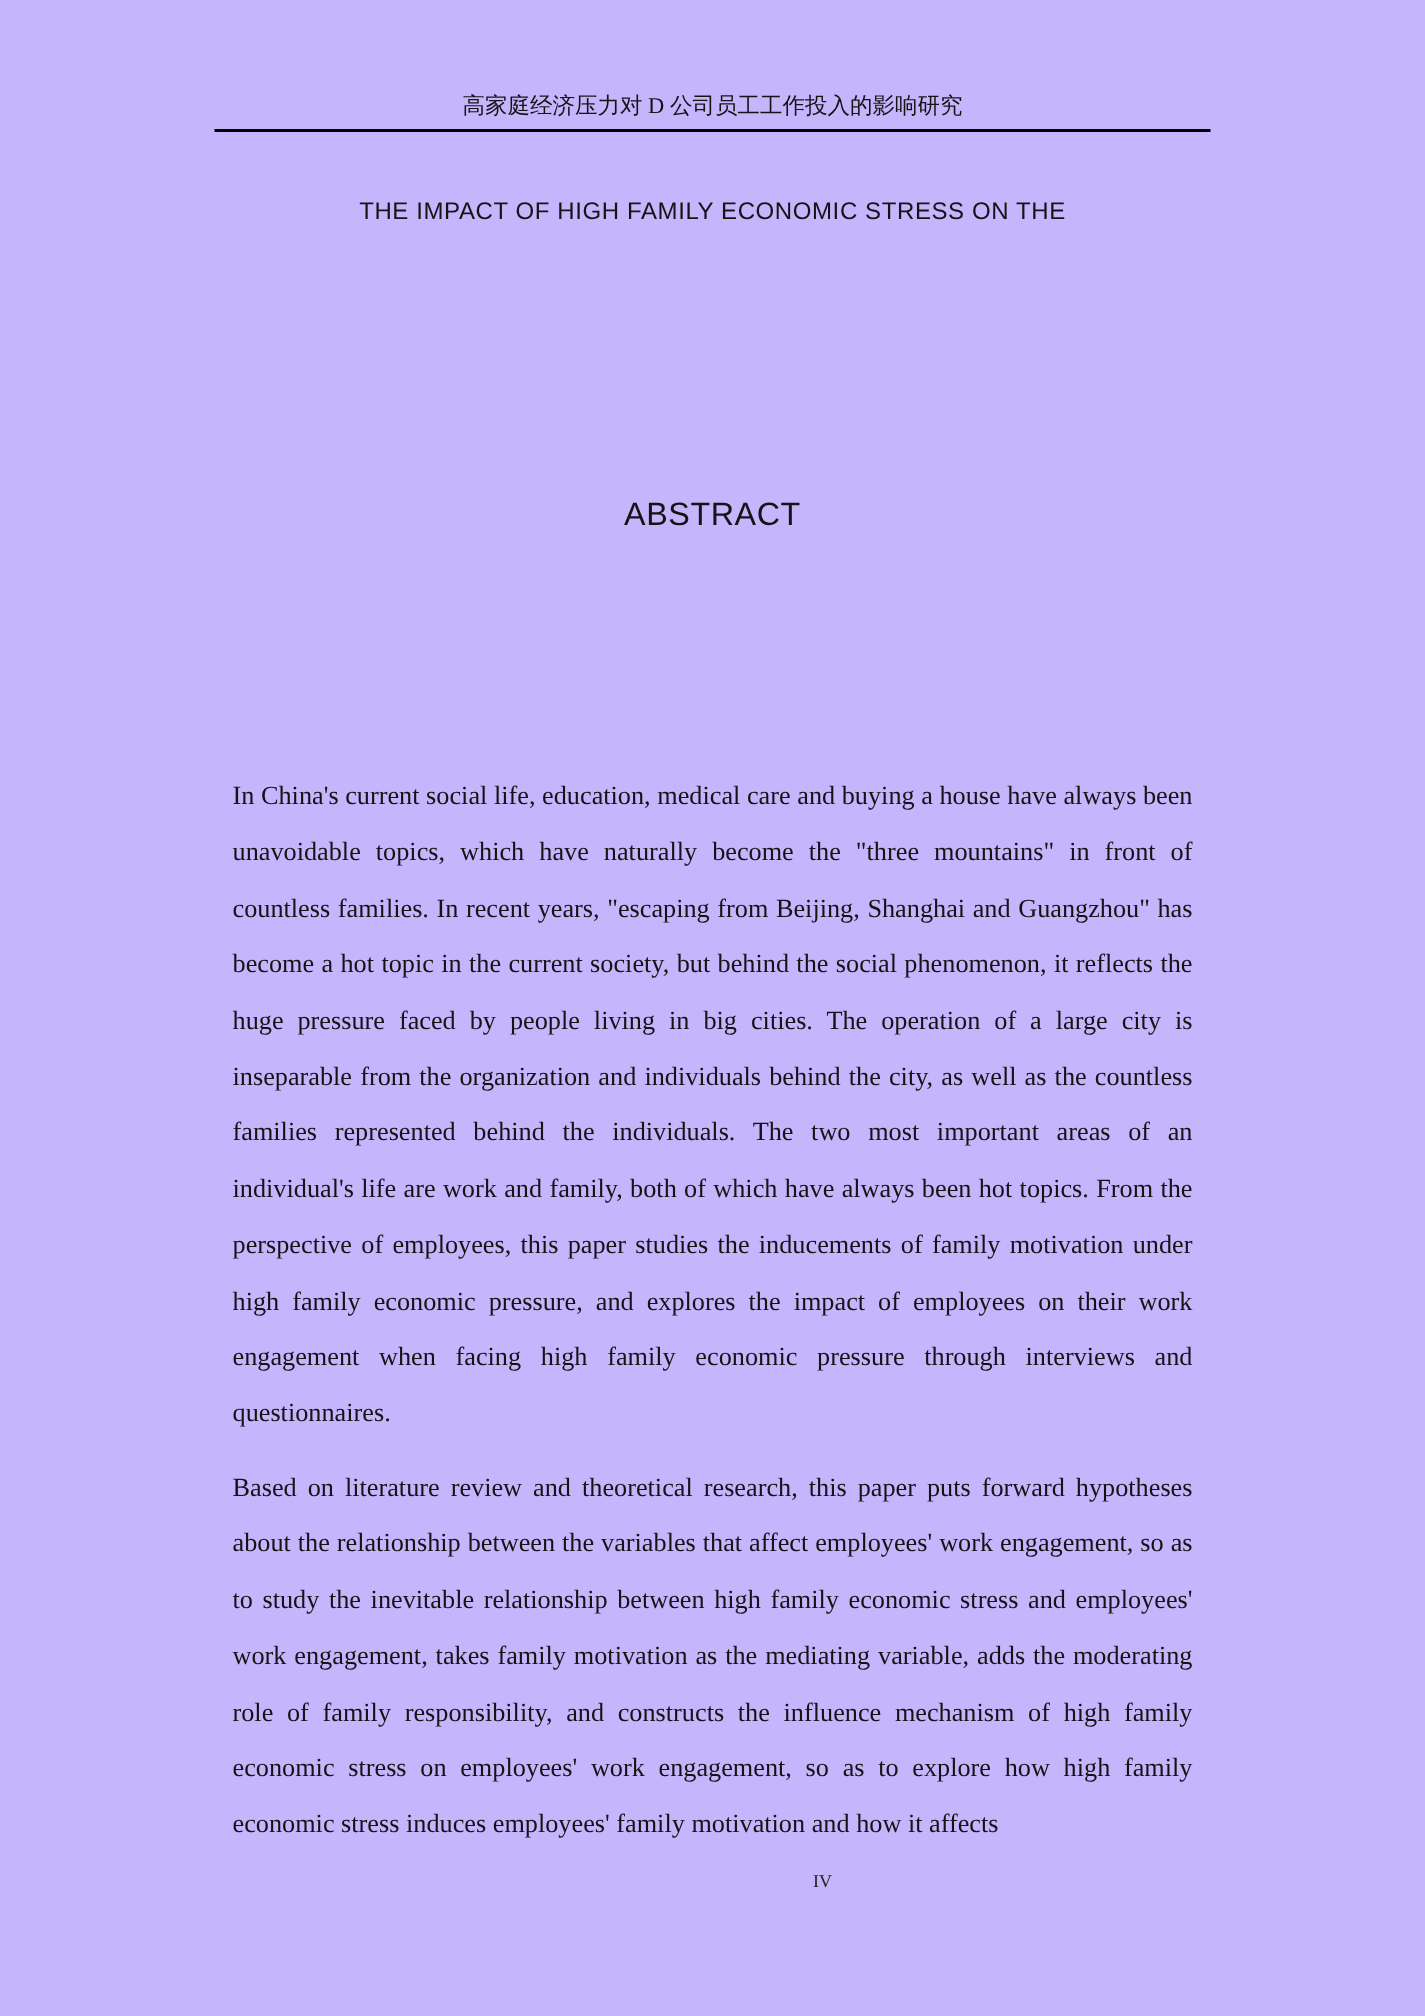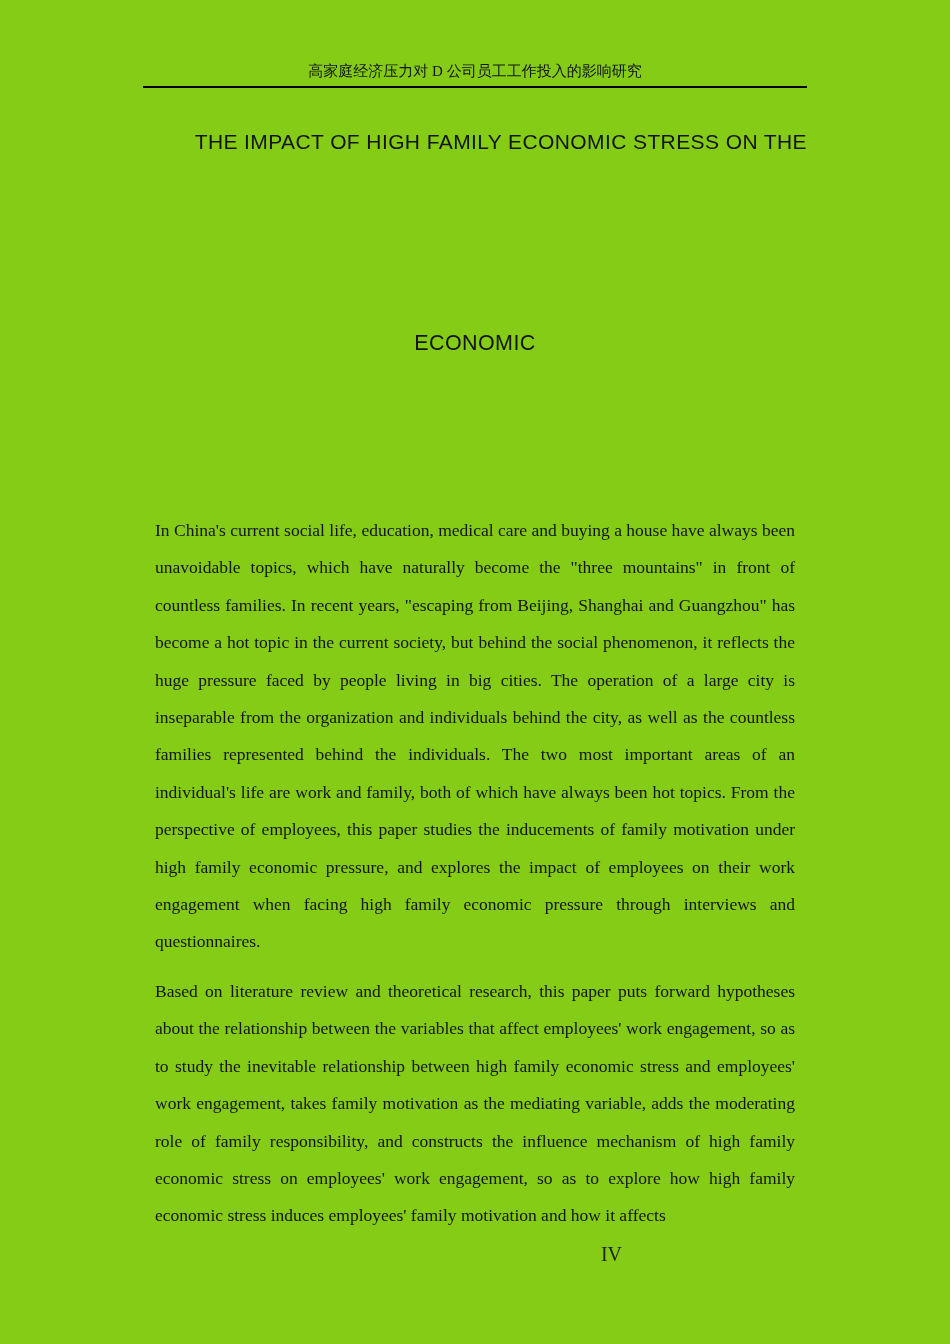--- a/index.html
+++ b/index.html
@@ -2,21 +2,21 @@
 <html><head>
 <meta charset="utf-8">
 <style>
   * { margin: 0; padding: 0; box-sizing: border-box; }
   html, body { background: #ffffff; }
   .page {
     position: relative;
     width: 950px;
     height: 1344px;
     margin: 0 auto;
-    background: #84cc16;
+    background: #c4b5fd;
     color: #141414;
     overflow: hidden;
   }
   .running-header {
     position: absolute;
     left: 143px;
     top: 61px;
     width: 664px;
     text-align: center;
     font-family: "Liberation Serif", "DejaVu Serif", serif;
@@ -24,24 +24,24 @@
     line-height: 20px;
     color: #141414;
     padding-bottom: 5px;
     border-bottom: 2px solid #000000;
   }
   .doc-title {
     position: absolute;
     left: 143px;
     top: 117px;
     width: 664px;
-    text-align: right;
+    text-align: center;
     font-family: "Liberation Sans", "DejaVu Sans", sans-serif;
     font-weight: 400;
-    font-size: 21px;
+    font-size: 16px;
     line-height: 49px;
     letter-spacing: 0.4px;
     color: #141414;
   }
   .title-line { display: block; }
   .abstract-heading {
     position: absolute;
     left: 143px;
     top: 330px;
     width: 664px;
@@ -63,41 +63,41 @@
     line-height: 37.4px;
     text-align: justify;
     color: #141414;
   }
   .body-text p { margin: 12px; }
   .page-footer {
     position: absolute;
     top: 1244px;
     left: 542px;
     width: 80px;
-    text-align: right;
+    text-align: left;
     font-family: "Liberation Serif", "DejaVu Serif", serif;
-    font-size: 20px;
+    font-size: 12px;
     line-height: 20px;
     color: #222222;
   }
 </style>
 </head>
 <body>
 
 <div class="page">
 
   <header class="running-header">
     <span>高家庭经济压力对 D 公司员工工作投入的影响研究</span>
   </header>
 
   <h1 class="doc-title">
     <span class="title-line">THE IMPACT OF HIGH FAMILY ECONOMIC STRESS ON THE</span>
   </h1>
 
-  <h2 class="abstract-heading">ECONOMIC</h2>
+  <h2 class="abstract-heading">ABSTRACT</h2>
 
   <main class="body-text">
     <p>In China's current social life, education, medical care and buying a house have always been unavoidable topics, which have naturally become the "three mountains" in front of countless families. In recent years, "escaping from Beijing, Shanghai and Guangzhou" has become a hot topic in the current society, but behind the social phenomenon, it reflects the huge pressure faced by people living in big cities. The operation of a large city is inseparable from the organization and individuals behind the city, as well as the countless families represented behind the individuals. The two most important areas of an individual's life are work and family, both of which have always been hot topics. From the perspective of employees, this paper studies the inducements of family motivation under high family economic pressure, and explores the impact of employees on their work engagement when facing high family economic pressure through interviews and questionnaires.</p>
     <p>Based on literature review and theoretical research, this paper puts forward hypotheses about the relationship between the variables that affect employees' work engagement, so as to study the inevitable relationship between high family economic stress and employees' work engagement, takes family motivation as the mediating variable, adds the moderating role of family responsibility, and constructs the influence mechanism of high family economic stress on employees' work engagement, so as to explore how high family economic stress induces employees' family motivation and how it affects</p>
   </main>
 
   <footer class="page-footer">
     <span>IV</span>
   </footer>
 

